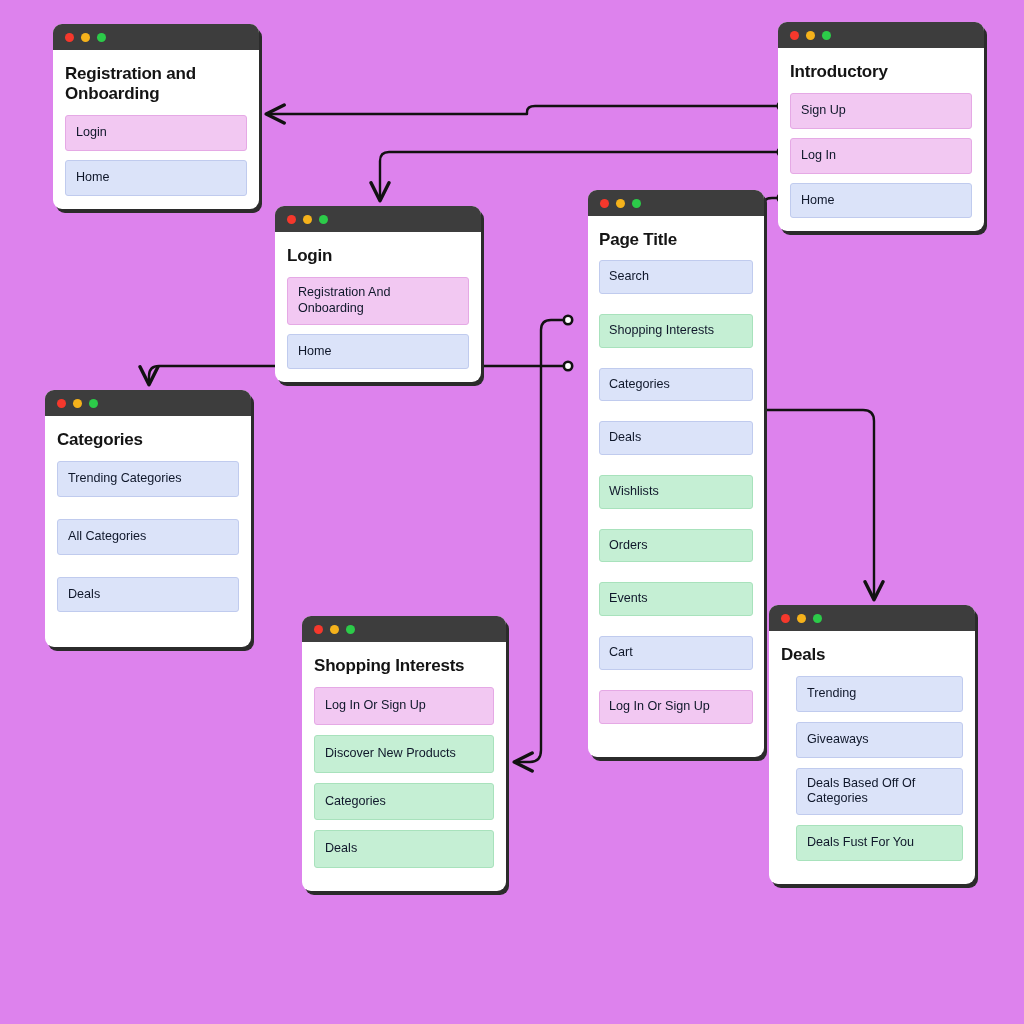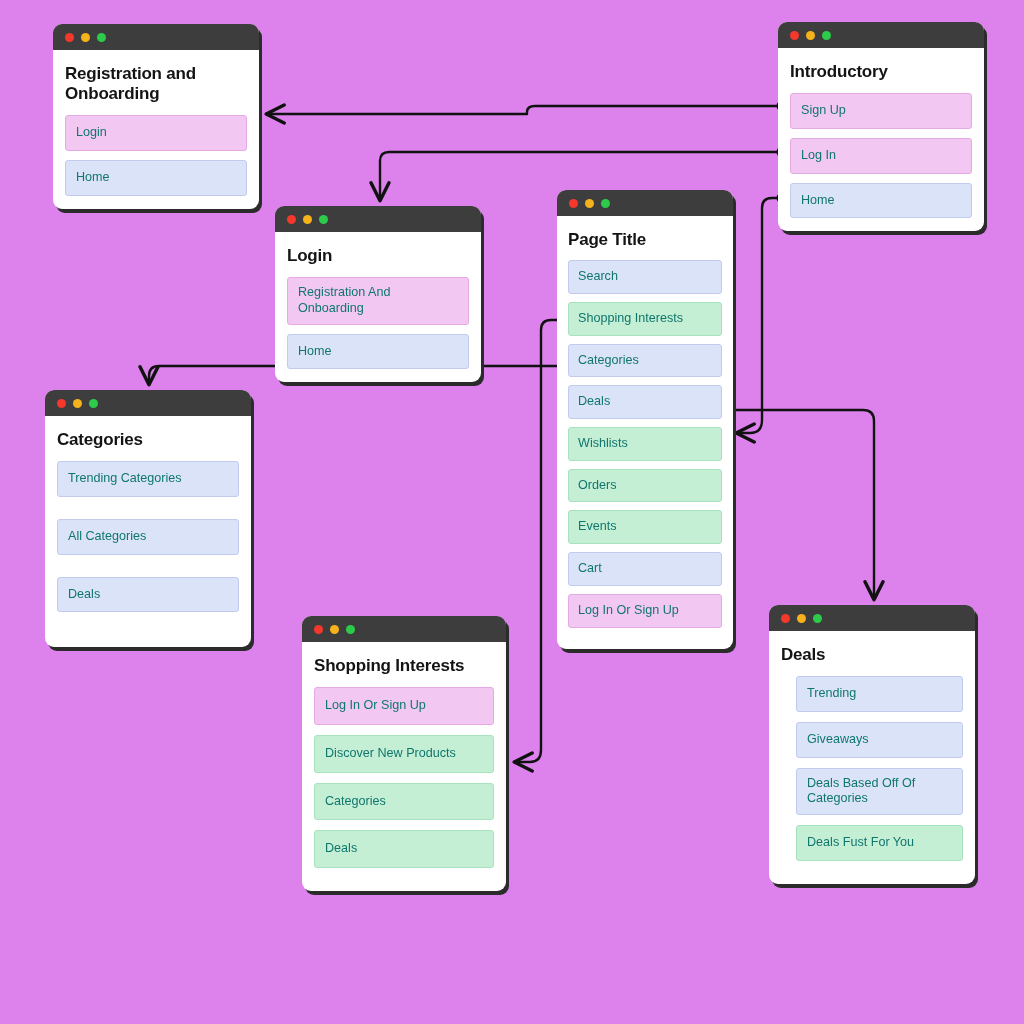--- a/index.html
+++ b/index.html
@@ -70,46 +70,46 @@
     font-weight: bold;
     color: #141414;
     line-height: 1.18;
     margin: 4px 0 11px 0;
     letter-spacing: -0.2px;
   }
 
   .item {
     border-radius: 3px;
     font-size: 12.6px;
-    color: #0f766e;
+    color: #0f172a;
     padding: 9px 10px;
     margin-bottom: 9px;
     line-height: 1.25;
     min-height: 18px;
     display: flex;
     align-items: center;
     box-sizing: border-box;
   }
   .item:last-child { margin-bottom: 0; }
   .item.blue  { background: #dbe3f9; border: 1px solid #c0cbee; }
   .item.pink  { background: #f2c8f2; border: 1px solid #e5a9e5; }
   .item.green { background: #c5efd4; border: 1px solid #a8e2bc; }
   .item.two   { padding-top: 7px; padding-bottom: 7px; }
 
   
   #win-registration       { left: 53px;  top: 24px;  width: 206px; }
   #win-introductory       { left: 778px; top: 22px;  width: 206px; }
   #win-login              { left: 275px; top: 206px; width: 206px; }
-  #win-page-title         { left: 557px; top: 190px; width: 176px; }
+  #win-page-title         { left: 588px; top: 190px; width: 176px; }
   #win-categories         { left: 45px;  top: 390px; width: 206px; }
   #win-shopping-interests { left: 302px; top: 616px; width: 204px; }
   #win-deals              { left: 769px; top: 605px; width: 206px; }
 
   #win-page-title .wbody { padding: 10px 11px 13px 11px; }
-  #win-page-title .item  { margin-bottom: 8px; padding: 8px 9px; }
+  #win-page-title .item  { margin-bottom: 20px; padding: 8px 9px; }
   #win-page-title .wtitle { margin-bottom: 10px; }
 
   #win-shopping-interests .item { margin-bottom: 10px; padding: 10px 10px; }
   #win-deals .item { margin-bottom: 10px; margin-left: 15px; }
   #win-categories .item { margin-bottom: 22px; }
 </style>
 </head>
 <body>
 
 <div id="canvas">

